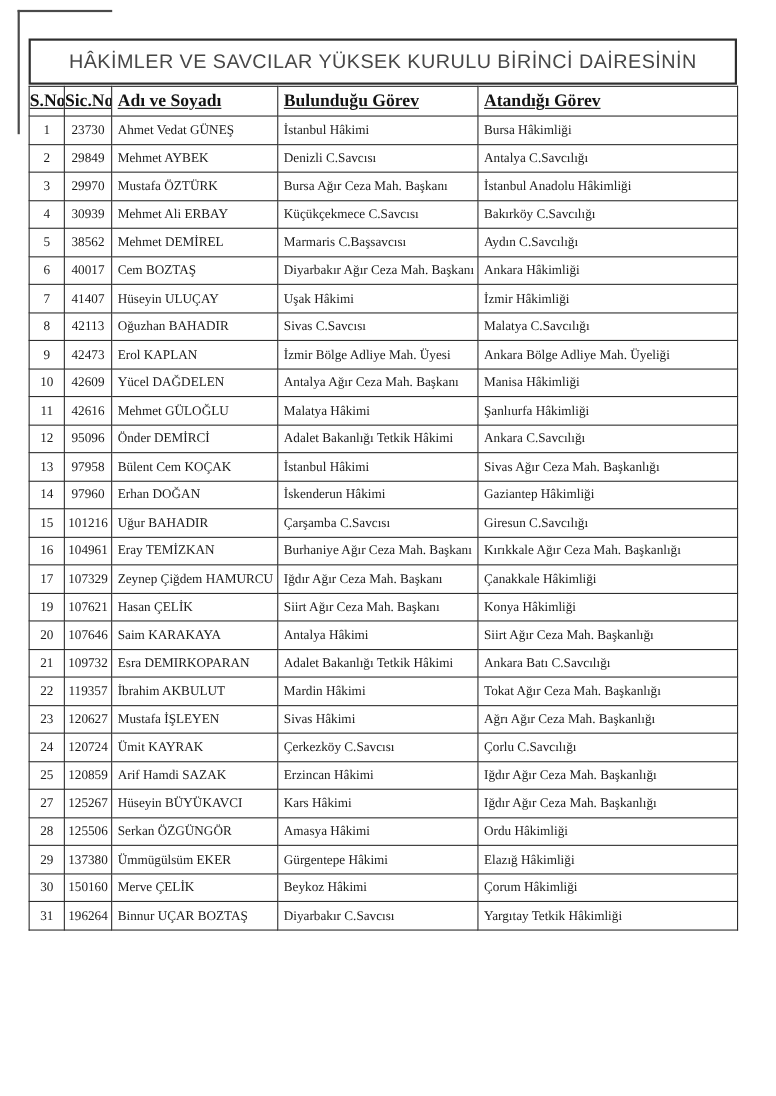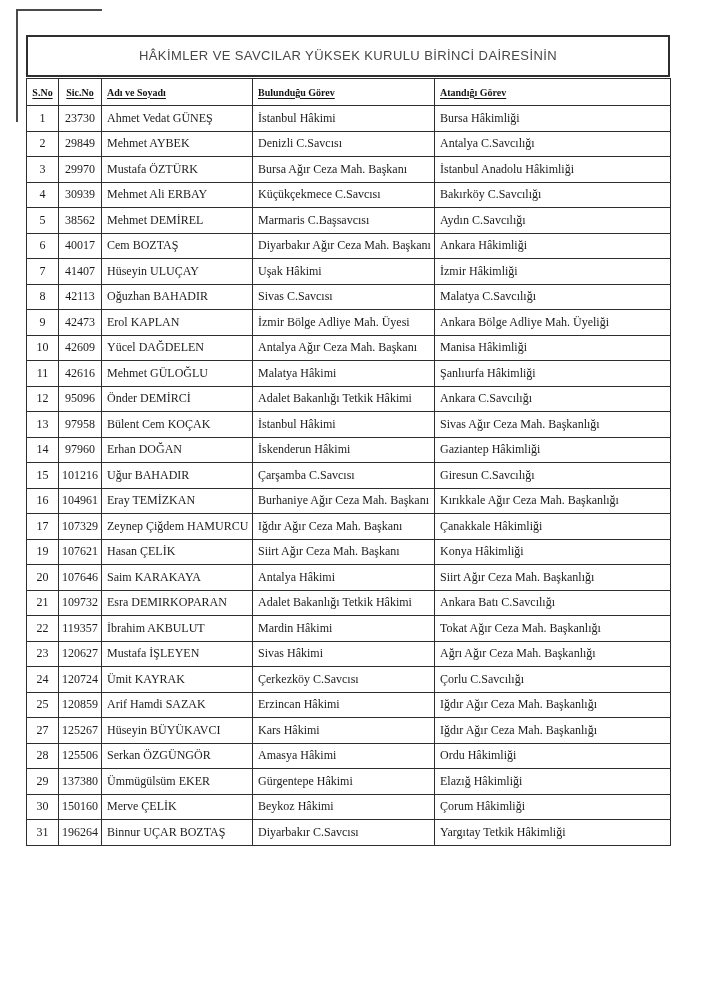--- a/index.html
+++ b/index.html
@@ -40,21 +40,21 @@
     width: 644px;
     height: 42px;
     border: 2px solid #2e2e2e;
     box-sizing: border-box;
     display: flex;
     flex-direction: column;
     justify-content: center;
     align-items: center;
     text-align: center;
     font-family: "Liberation Sans", sans-serif;
-    font-size: 13px;
+    font-size: 18px;
     letter-spacing: 0.4px;
     line-height: 18px;
     color: #474747;
   }
   .decree-table {
     position: absolute;
     left: 26px;
     top: 78px;
     width: 644px;
     border-collapse: collapse;
@@ -66,21 +66,21 @@
   .decree-table th, .decree-table td {
     border: 1.5px solid #2e2e2e;
     padding: 0 0 0 5px;
     overflow: hidden;
     white-space: nowrap;
     vertical-align: middle;
   }
   .decree-table thead tr { height: 27px; }
   .decree-table tbody tr { height: 25.5px; }
   .decree-table th {
-    font-size: 10px;
+    font-size: 16px;
     font-weight: bold;
     text-align: left;
     text-decoration: underline;
     text-underline-offset: 2px;
     color: #141414;
   }
   .decree-table th.c0, .decree-table th.c1 {
     text-align: center;
     padding-left: 0;
   }

